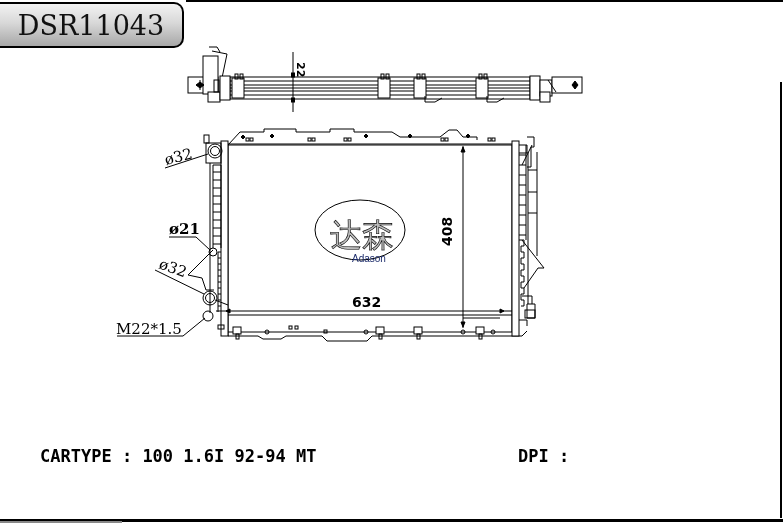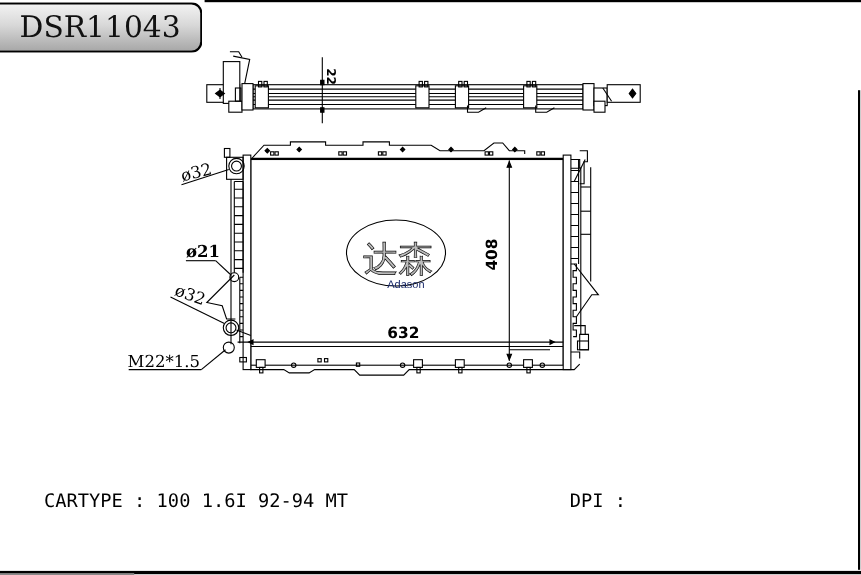--- a/index.html
+++ b/index.html
@@ -12,21 +12,21 @@
   .title-badge { position:absolute; left:0; top:2px; width:184px; height:46px;
     border:2px solid #000; border-left:none; border-radius:0 10px 10px 0;
     background:linear-gradient(to bottom,#f2f2f2 0%,#d8d8d8 45%,#b9b9b9 80%,#a8a8a8 100%);
     box-sizing:border-box; display:flex; align-items:center; justify-content:center;text-align:center; }
   .title-badge span { font-family:"DejaVu Serif", serif; font-size:27px; color:#111; letter-spacing:0px; }
   .drawing { position:absolute; left:0; top:0; width:783px; height:380px; }
   .spec { position:absolute; font-family:"DejaVu Sans Mono", monospace; font-size:17px; color:#000;
     white-space:pre; line-height:25px; }
   .spec-left { left:40px; top:394px; }
   .spec-right { left:518px; top:394px; }
-  .spec-row { height:25px; }
+  .spec-row { height:25px;font-weight:bold; }
 </style>
 </head>
 <body>
 
 <div class="frame-top"></div>
 <div class="frame-right"></div>
 <div class="frame-bottom"></div>
 <div class="frame-bottom-gray"></div>
 
 <div class="title-badge">

